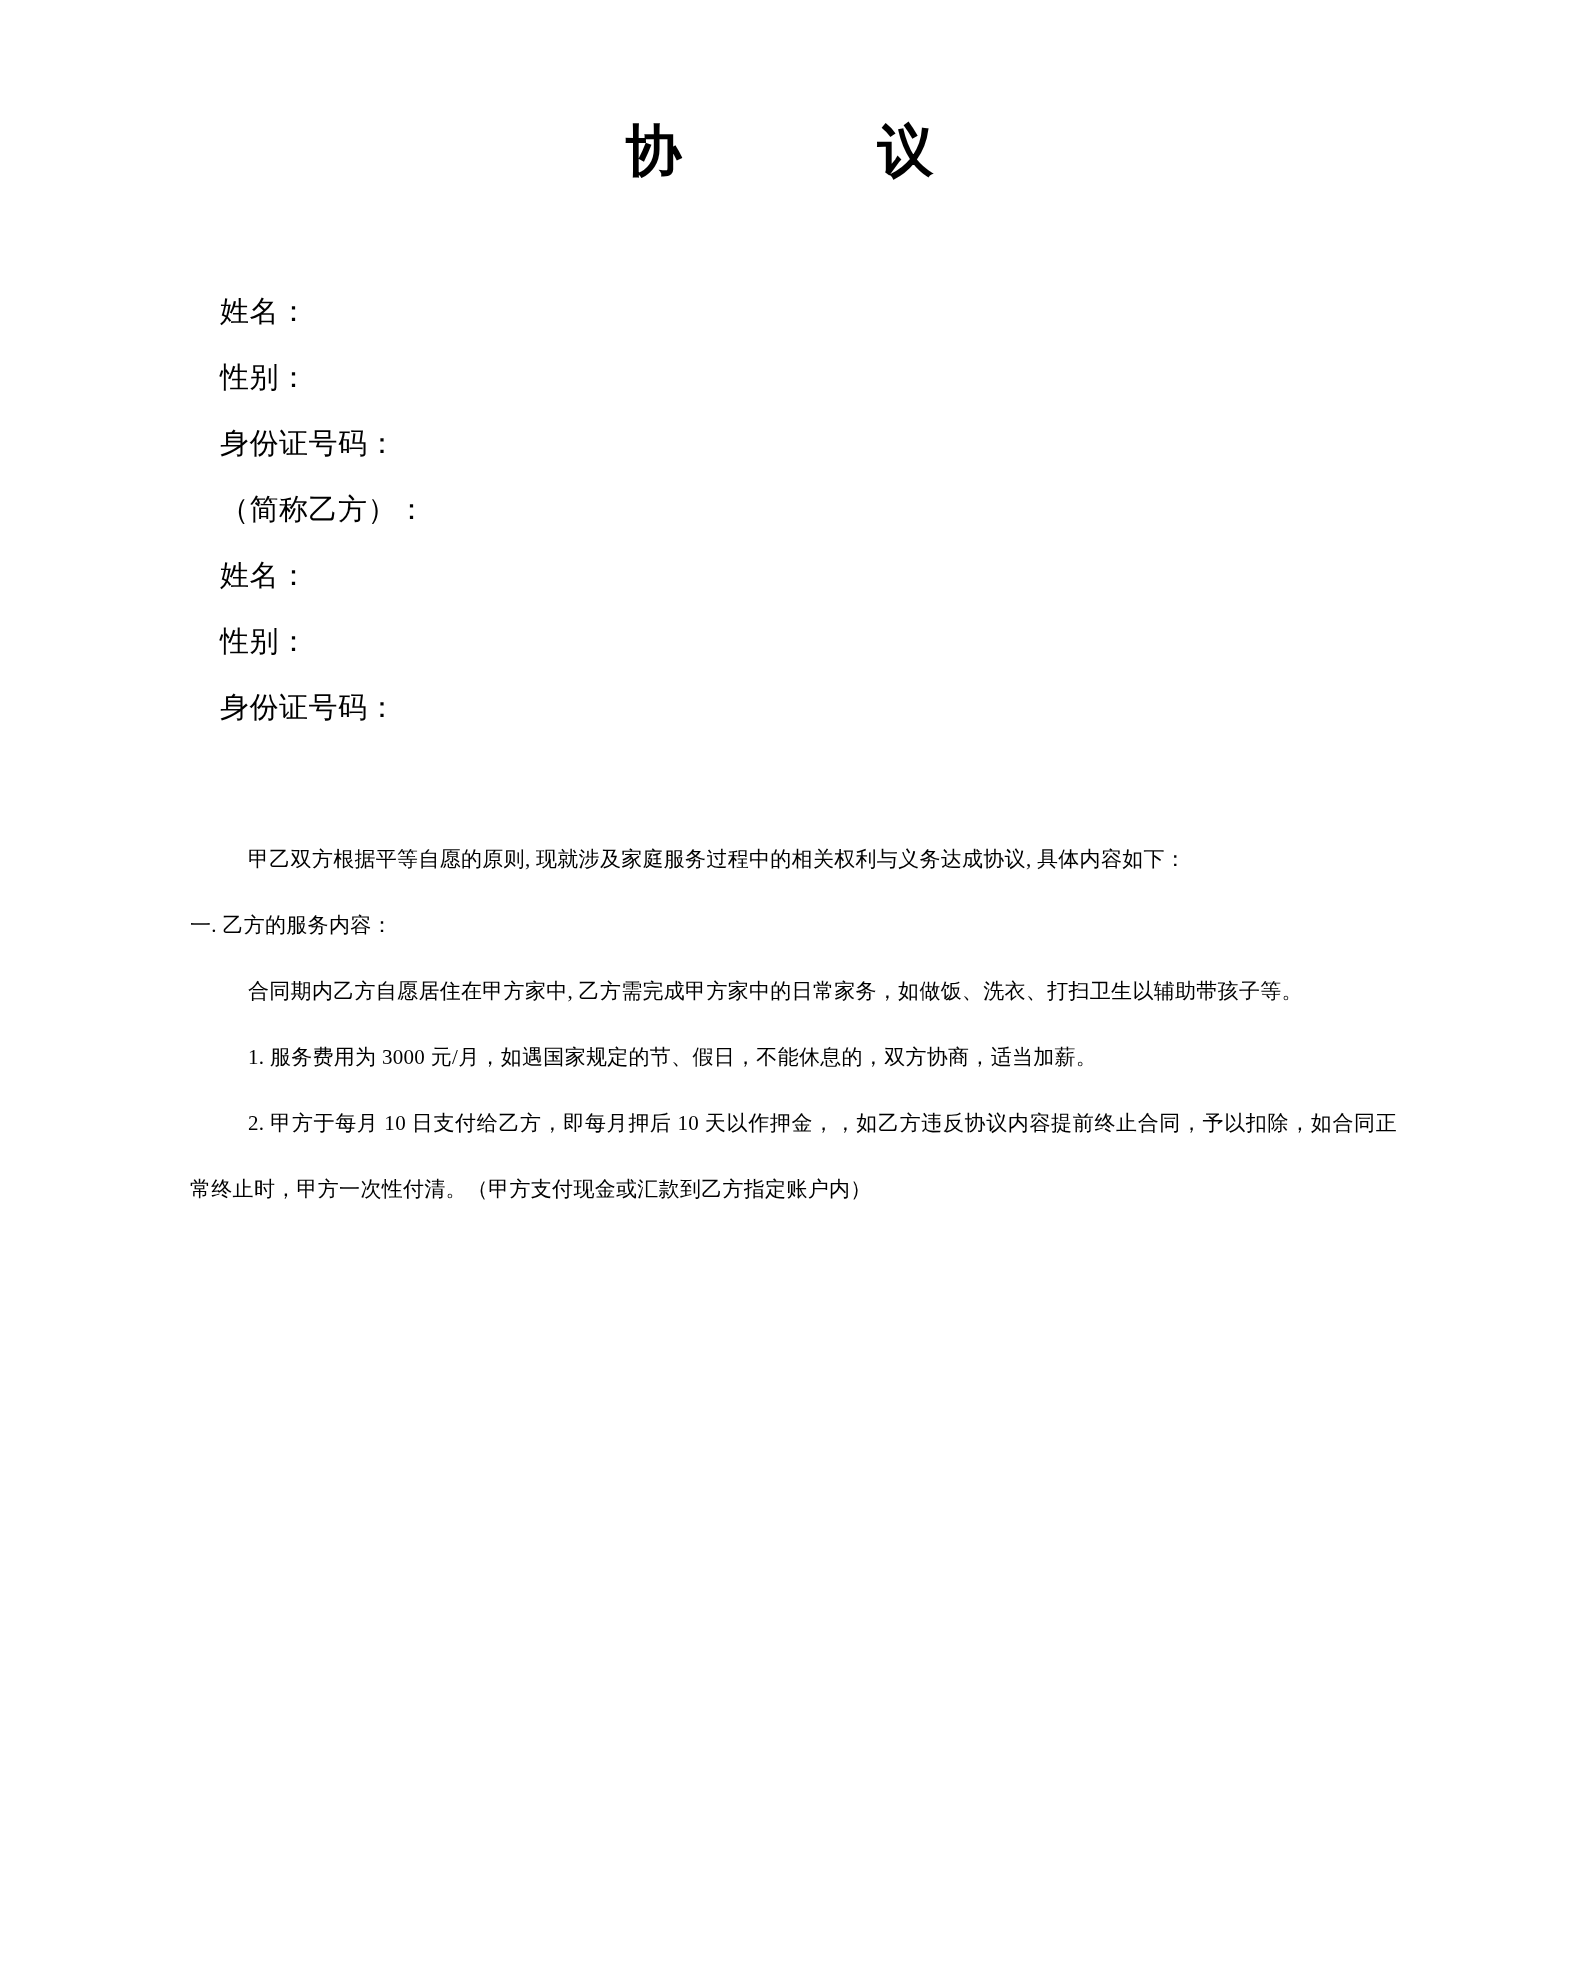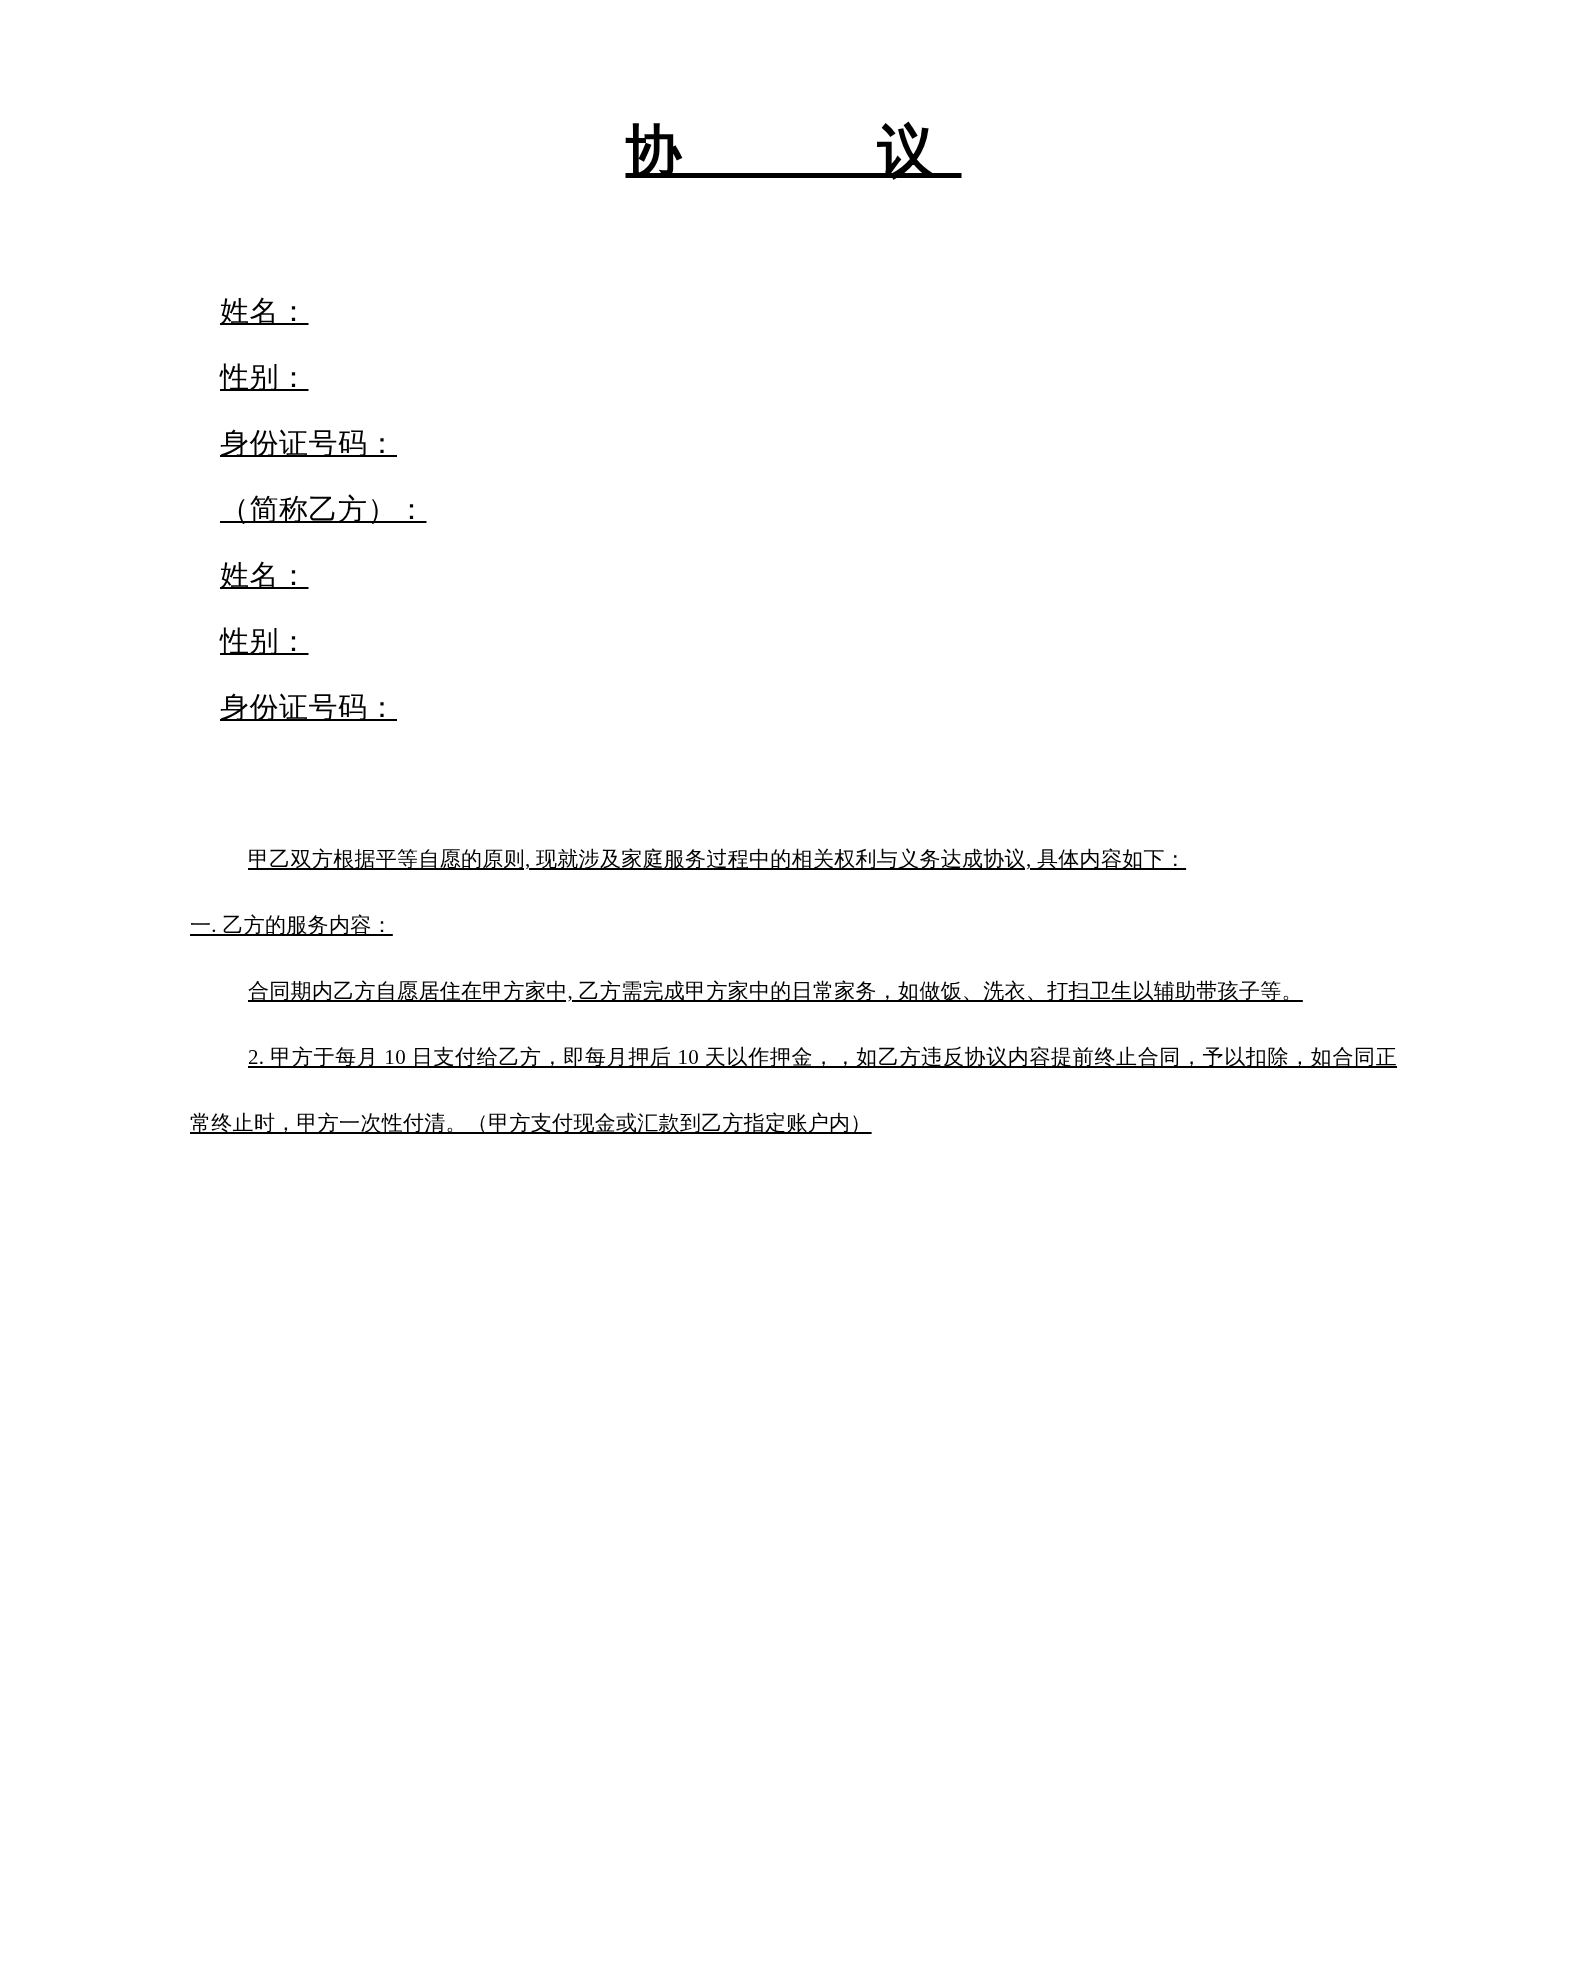--- a/index.html
+++ b/index.html
@@ -12,21 +12,20 @@
     min-height: 1981px;
     font-family: "Liberation Serif", "DejaVu Serif", serif;
     color: #000000;
   }
   .page {
     width: 1587px;
     min-height: 1981px;
     box-sizing: border-box;
     padding: 96px 190px 40px 190px;
     background: #ffffff;
-    text-decoration: underline;
   }
   .doc-title {
     text-align: center;
     font-size: 56px;
     font-weight: 700;
     letter-spacing: 28px;
     margin: 20px 0 0 0;
     line-height: 1.25;
     font-family: "Liberation Serif", "DejaVu Serif", serif;
   }
@@ -76,15 +75,16 @@
   <div class="line indent1">性别：</div>
   <div class="line indent1">身份证号码：</div>
 
   <div class="block-gap"></div>
 
   <p class="para">甲乙双方根据平等自愿的原则, 现就涉及家庭服务过程中的相关权利与义务达成协议, 具体内容如下：</p>
 
   <p class="para noindent">一. 乙方的服务内容：</p>
   <p class="para">合同期内乙方自愿居住在甲方家中, 乙方需完成甲方家中的日常家务，如做饭、洗衣、打扫卫生以辅助带孩子等。</p>
 
+  <p class="para">1. 服务费用为 3000 元/月，如遇国家规定的节、假日，不能休息的，双方协商，适当加薪。</p>
   <p class="para">2. 甲方于每月 10 日支付给乙方，即每月押后 10 天以作押金，，如乙方违反协议内容提前终止合同，予以扣除，如合同正常终止时，甲方一次性付清。（甲方支付现金或汇款到乙方指定账户内）</p>
 
 </div>
 
 </body></html>

